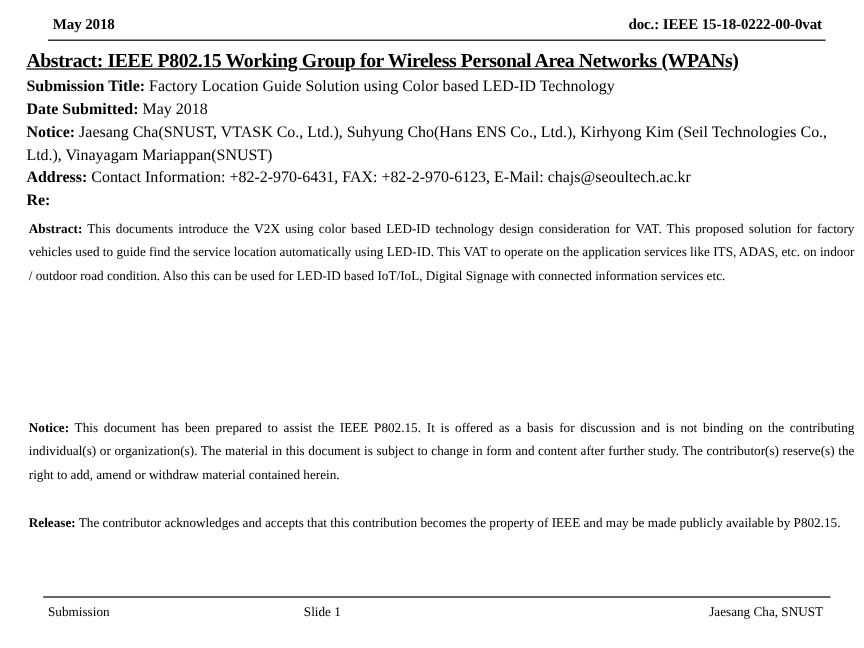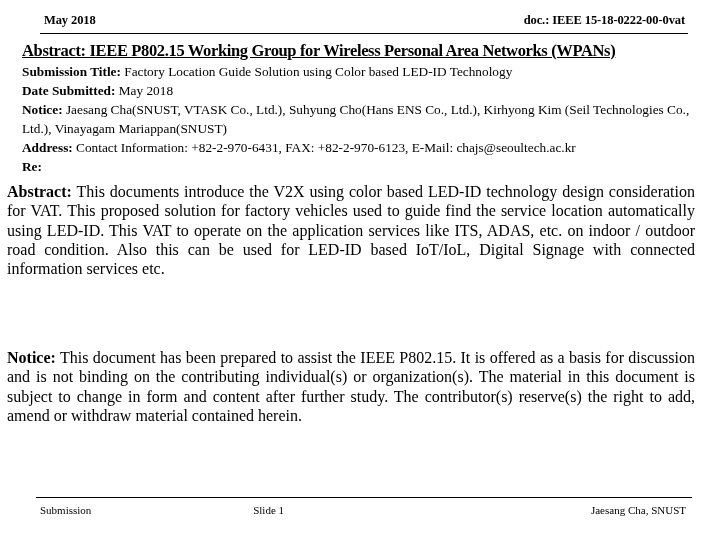--- a/index.html
+++ b/index.html
@@ -87,23 +87,23 @@
   .meta-line {
     text-indent: 0;
   }
   .meta-line b, .lbl {
     font-weight: bold;
   }
 
   
   .para {
     position: absolute;
-    left: 7px;
+    left: 24px;
     width: 688px;
-    font-size: 16px;
+    font-size: 11px;
     line-height: 19.3px;
     text-align: justify;
   }
   .para .lbl { font-weight: bold; }
 
   #p-abstract { top: 182px; }
   #p-purpose  { top: 292px; }
   #p-notice   { top: 348px; }
   #p-release  { top: 427px; }
 
@@ -165,20 +165,23 @@
 
   <div class="para" id="p-abstract">
     <span class="lbl">Abstract:</span><span> This documents introduce the V2X using color based LED-ID technology design consideration for VAT. This proposed solution for factory vehicles used to guide find the service location automatically using LED-ID. This VAT  to operate on the application services like ITS, ADAS, etc. on indoor / outdoor road condition.  Also this can be used for LED-ID based IoT/IoL, Digital Signage with connected information services etc.</span>
   </div>
 
 
   <div class="para" id="p-notice">
     <span class="lbl">Notice:</span><span> This document has been prepared to assist the IEEE P802.15.  It is offered as a basis for discussion and is not binding on the contributing individual(s) or organization(s). The material in this document is subject to change in form and content after further study.  The contributor(s) reserve(s) the right to add, amend or withdraw material contained herein.</span>
   </div>
 
+  <div class="para" id="p-release">
+    <span class="lbl">Release:</span><span> The contributor acknowledges and accepts that this contribution becomes the property of IEEE and may be made publicly available by P802.15.</span>
+  </div>
 
   <div class="footer-rule"></div>
   <div class="footer">
     <span class="footer-left">Submission</span>
     <span class="footer-center">Slide 1</span>
     <span class="footer-right">Jaesang Cha, SNUST</span>
   </div>
 
 </div>
 

